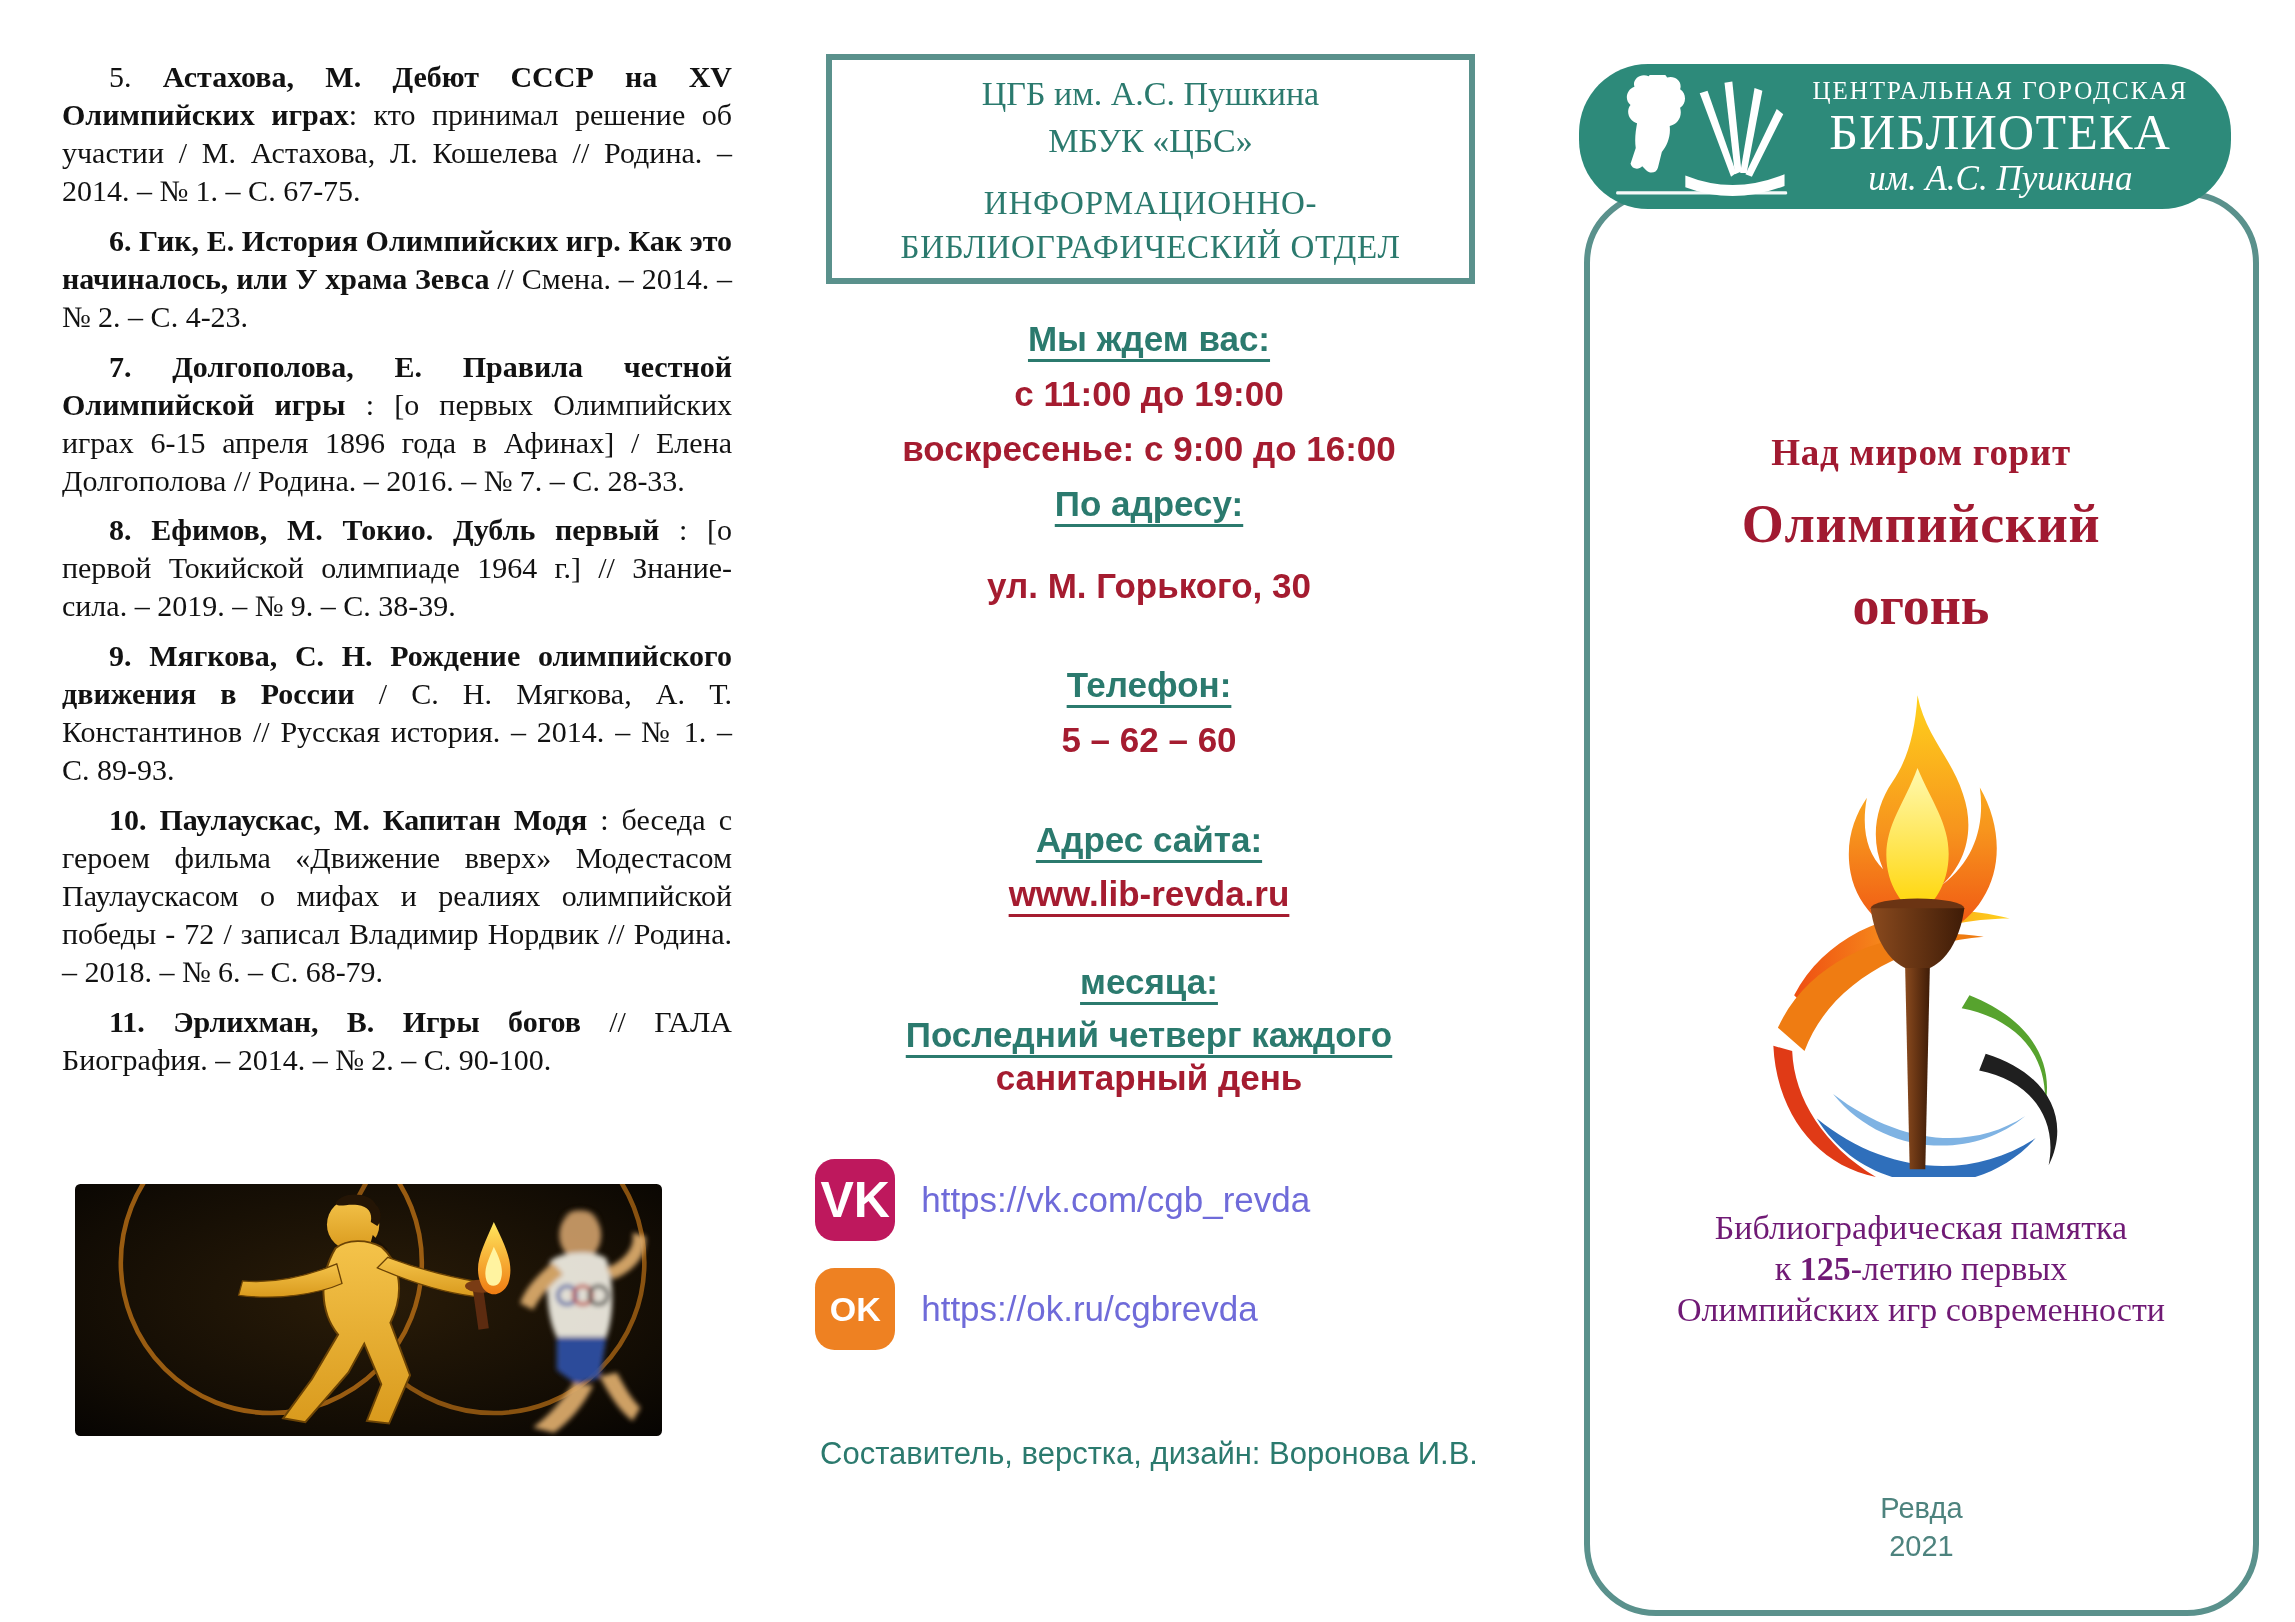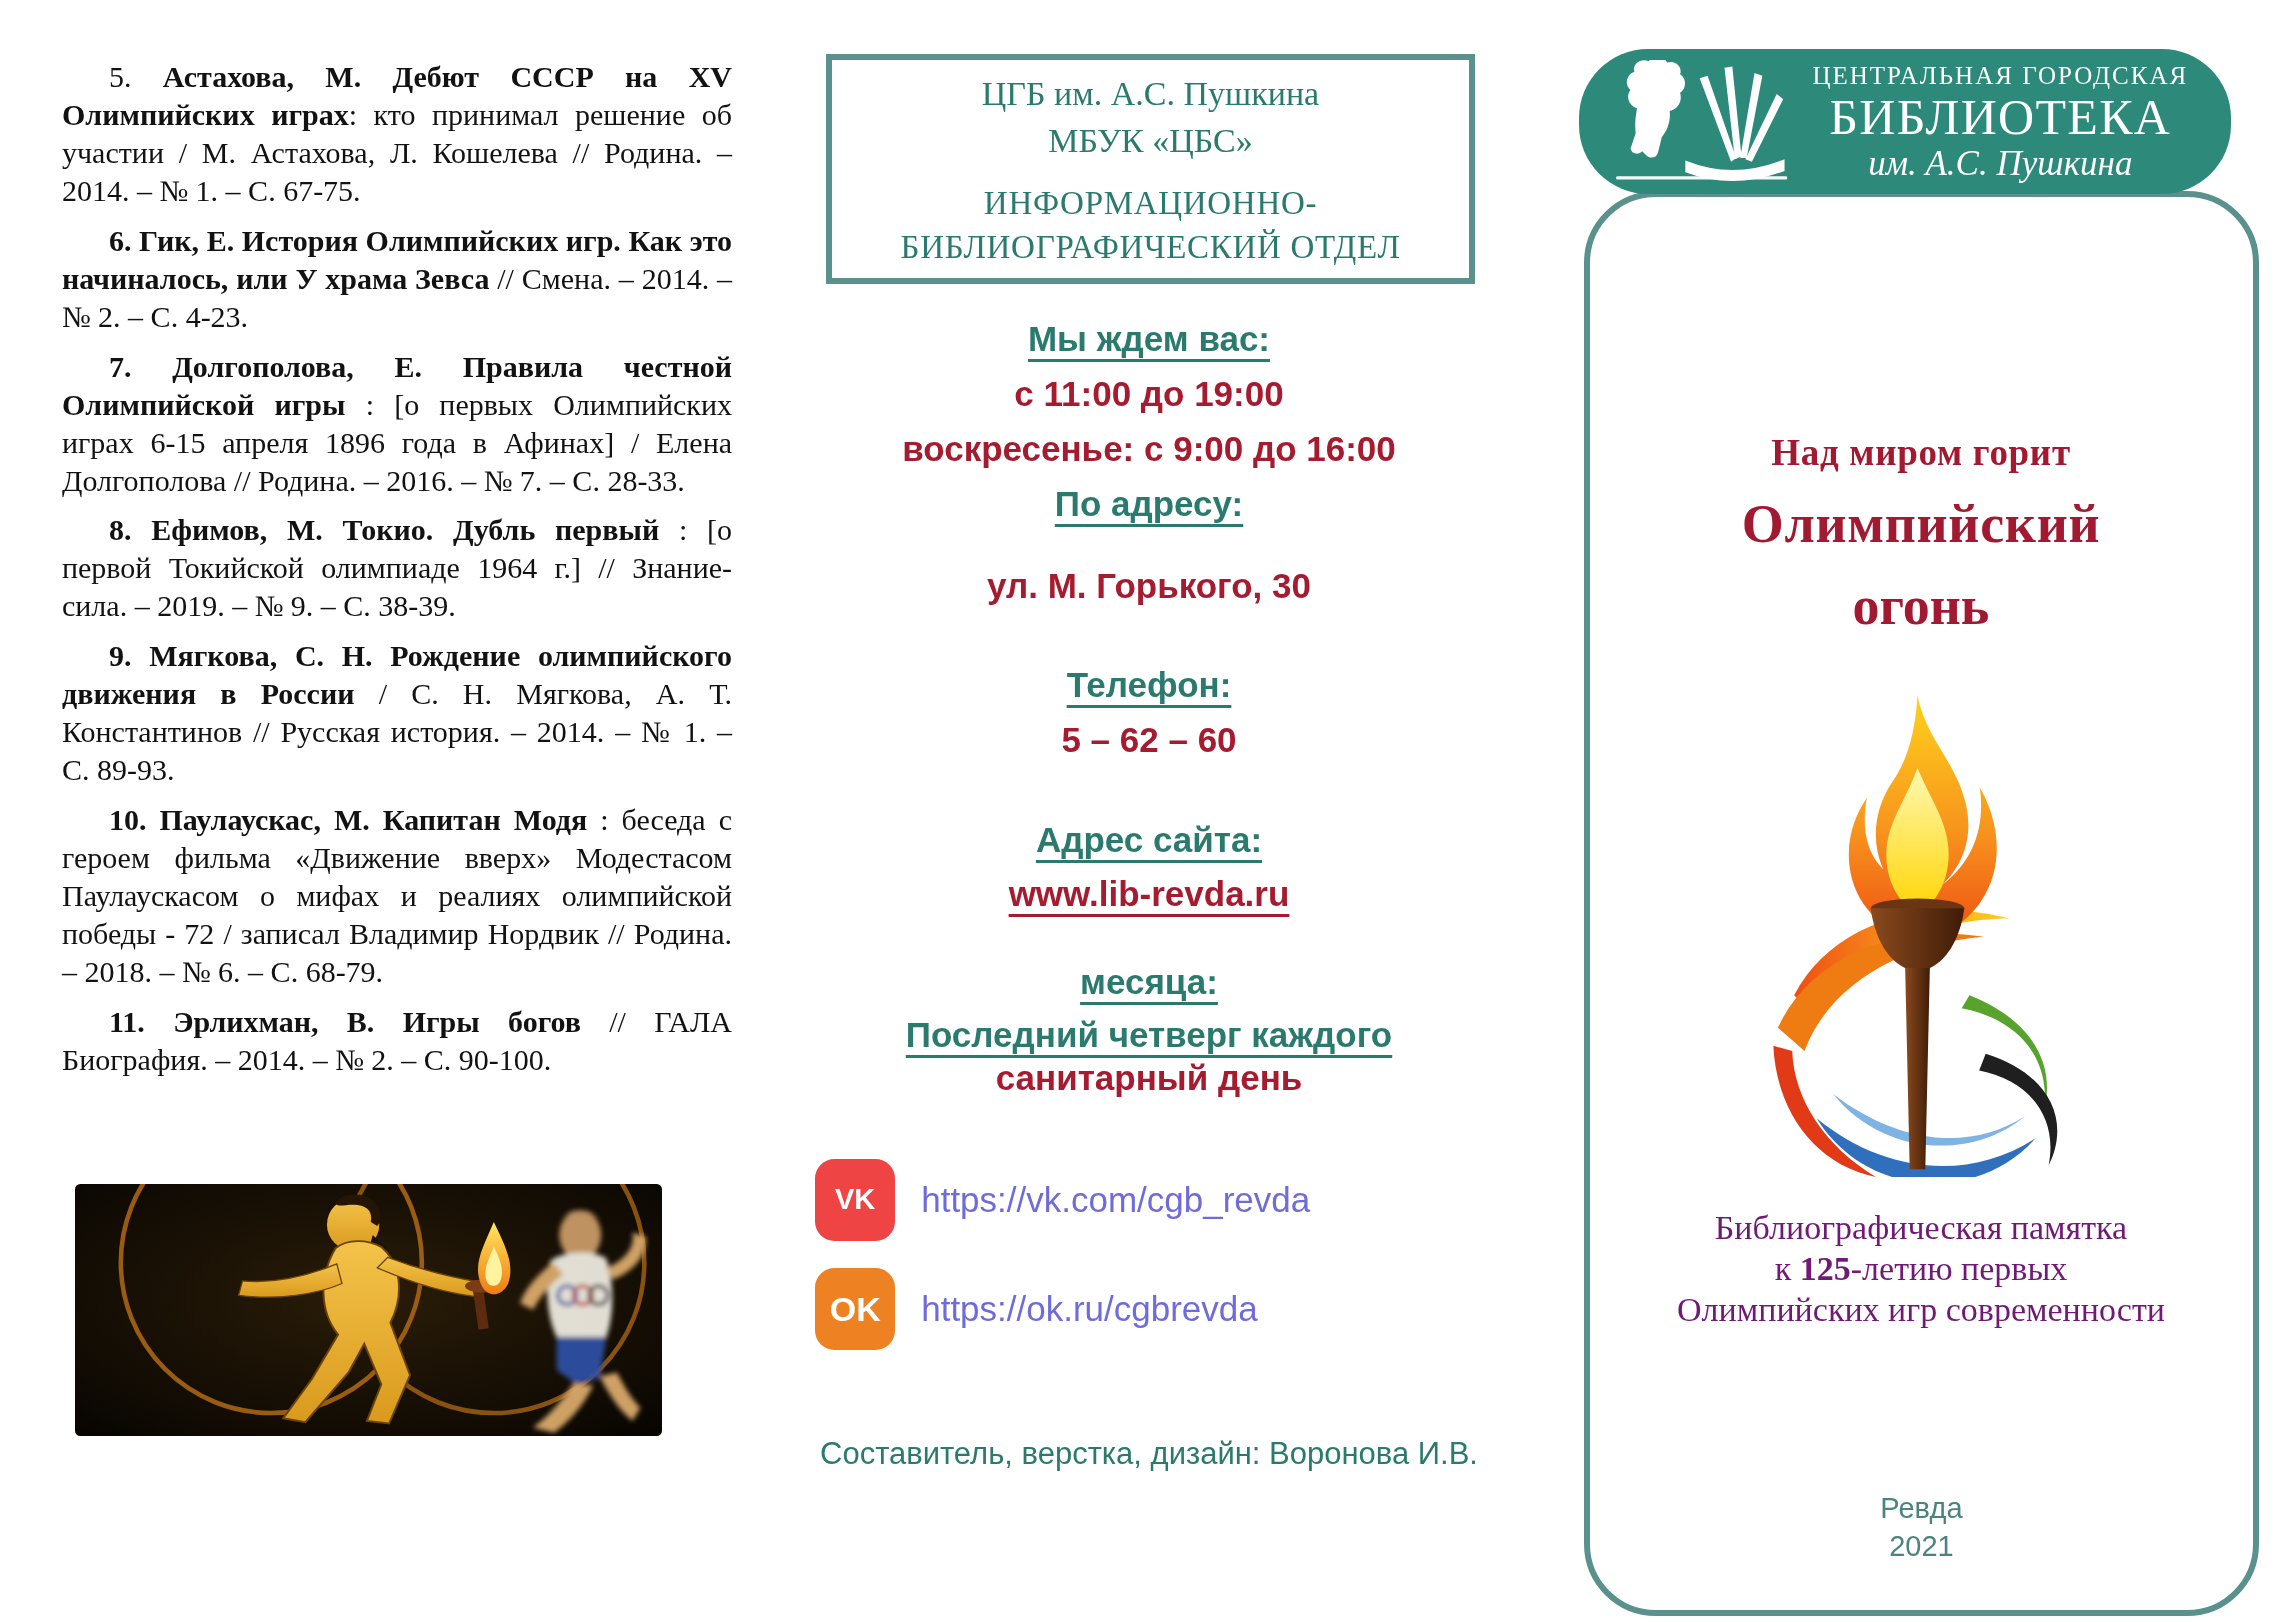--- a/index.html
+++ b/index.html
@@ -31,30 +31,30 @@
   .mb22{margin-bottom:14.4px;} .mb21{margin-bottom:13.7px;} .mb64{margin-bottom:42px;}
   .mb62{margin-bottom:41px;} .mb89{margin-bottom:58px;} .mb90{margin-bottom:59px;}
   .mb19{margin-bottom:12.4px;} .mb70{margin-bottom:46px;} .mb14{margin-bottom:9.2px;}
   .mb93{margin-bottom:61px;} .mb42{margin-bottom:27.5px;} .mb132{margin-bottom:86px;}
   .two-line{line-height:44px;}
 
   .social-row{display:flex;align-items:center;gap:26px;margin-left:9.2px;height:82px;}
   .badge{width:80px;height:82px;border-radius:19.6px;flex:0 0 auto;
          display:flex;align-items:center;justify-content:center;
          color:#ffffff;font-family:"Liberation Sans",sans-serif;font-weight:700;}
-  .badge.vk{background:#ef4444;font-size:29px;}
+  .badge.vk{background:#be185d;font-size:50px;}
   .badge.ok{background:#ee8122;font-size:34px;}
   .link-text{font-size:35px;font-weight:400;color:#6f6bd9;white-space:nowrap;}
 
   .credit{font-size:31px;font-weight:400;color:#2b7a6e;}
 
   
   .panel{position:absolute;left:1584px;top:191px;width:675px;height:1425px;
          box-sizing:border-box;border:6.5px solid #5a918c;border-radius:72px;}
-  .banner{position:absolute;left:1579px;top:49px;width:652px;height:145px;
+  .banner{position:absolute;left:1579px;top:64px;width:652px;height:145px;
           background:#2d8a7a;border-radius:69px;display:flex;align-items:center;z-index:2;}
   .banner-text{flex:1;text-align:center;color:#ffffff;padding-right:29px;}
   .brand1{font-size:25px;line-height:31px;letter-spacing:2px;font-family:"Liberation Serif",serif;}
   .brand2{font-size:50px;line-height:52px;letter-spacing:1.3px;font-family:"Liberation Serif",serif;}
   .brand3{font-size:35px;line-height:41px;font-style:italic;font-family:"Liberation Serif",serif;}
 
   .cover-title{position:absolute;left:1603px;top:426px;width:636px;text-align:center;
                color:#a11a31;font-family:"Liberation Serif",serif;font-weight:700;}
   .cover-title .t1{font-size:37px;line-height:54px;margin-bottom:17px;letter-spacing:0.7px;}
   .cover-title .t2{font-size:54px;line-height:54px;margin-bottom:27.5px;letter-spacing:0.7px;}

